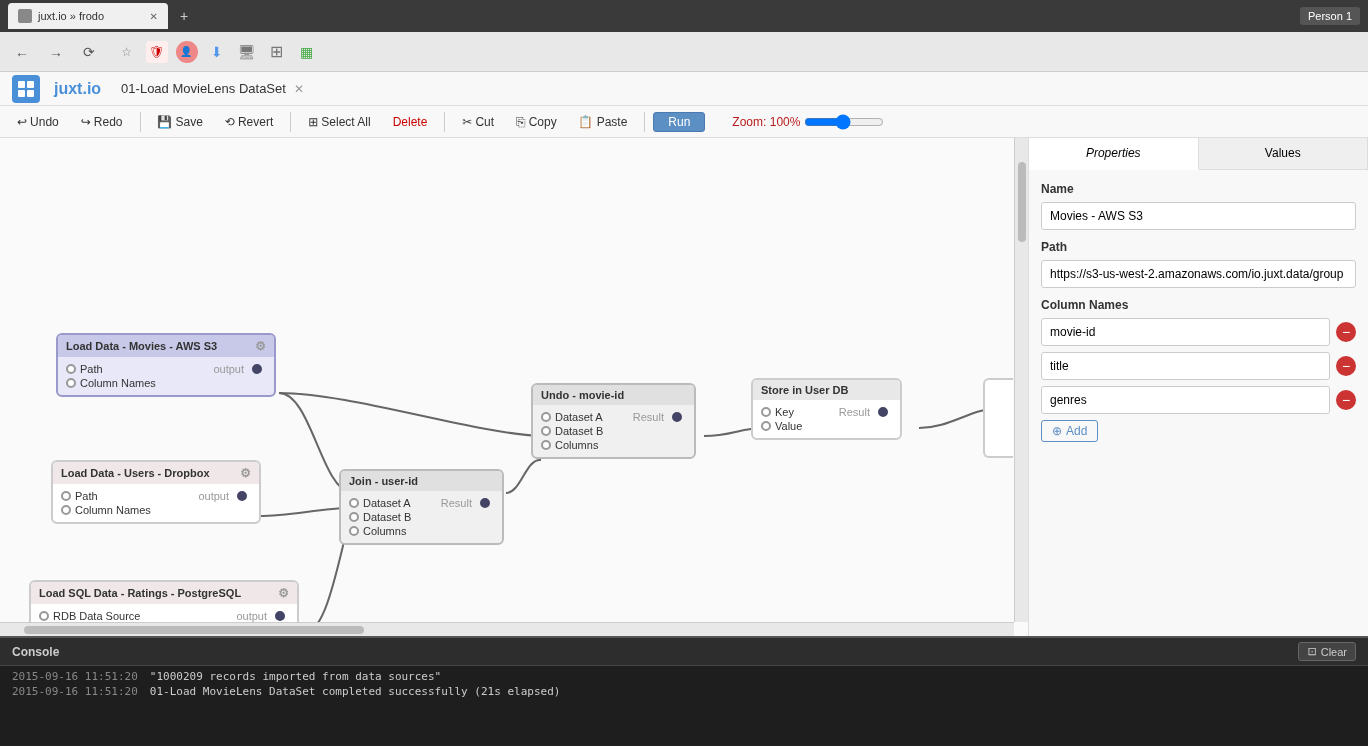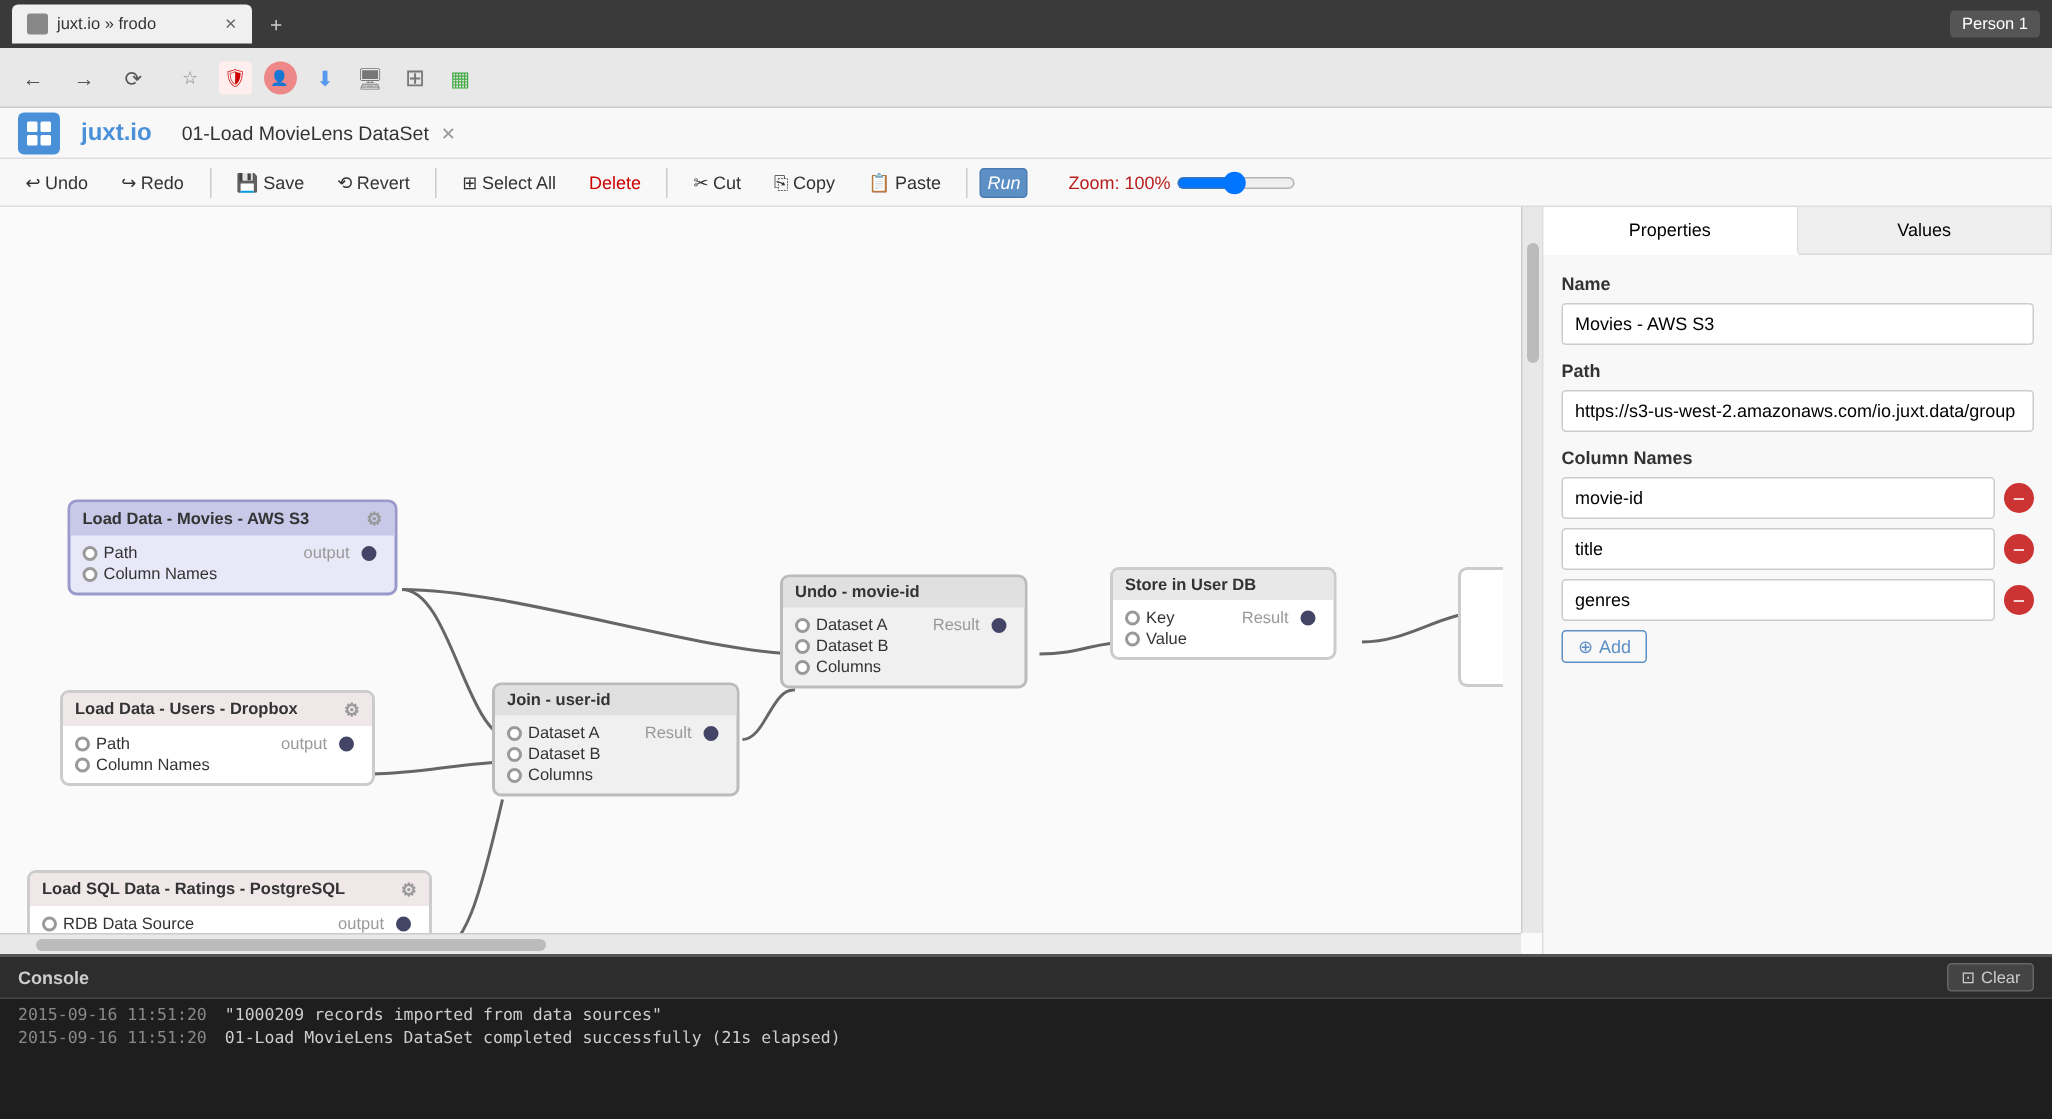--- a/index.html
+++ b/index.html
@@ -34,29 +34,29 @@
     .logo { display: flex; align-items: center; gap: 14px; margin-right: 20px; }
     .logo-icon { width: 28px; height: 28px; background: #4a90d9; border-radius: 4px; display: flex; align-items: center; justify-content: center; }
     .logo-icon svg { width: 20px; height: 20px; }
     .logo-text { font-size: 16px; font-weight: bold; color: #4a90d9; }
     .tab-name { font-size: 13px; color: #333; margin-right: 8px; }
     .tab-close { color: #999; cursor: pointer; font-size: 12px; margin-right: 12px; }
 
     
     .toolbar { background: #f8f8f8; height: 32px; display: flex; align-items: center; padding: 0 8px; gap: 4px; border-bottom: 1px solid #ddd; flex-shrink: 0; }
     .toolbar-btn { background: none; border: 1px solid transparent; padding: 2px 8px; cursor: pointer; font-size: 12px; color: #333; border-radius: 3px; display: flex; align-items: center; gap: 3px; }
-    .toolbar-btn-primary { background: #5c8fc4; color: white; border: 1px solid #4a7ab0; padding: 2px 4px; border-radius: 3px; cursor: pointer; font-size: 12px; font-style: italic; }
+    .toolbar-btn-primary { background: #5c8fc4; color: white; border: 1px solid #4a7ab0; padding: 2px 14px; border-radius: 3px; cursor: pointer; font-size: 12px; }
     .zoom-label { font-size: 12px; color: #b91c1c; margin-left: 23px; }
     .zoom-slider { width: 80px; }
     .toolbar-separator { width: 1px; height: 20px; background: #ccc; margin: 0 4px; }
 
     
     .main-content { flex: 1; display: flex; overflow: hidden; }
     .canvas-area { flex: 1; position: relative; overflow: hidden; background: #fafafa; }
-    .canvas-scroll { width: 100%; height: 100%; overflow: auto; position: relative; }
+    .canvas-scroll { width: 100%; height: 100%; overflow: auto; position: relative; padding-left: 11px; }
     .canvas { width: 1000px; height: 600px; position: relative; background: #fafafa; }
 
     
     .node { position: absolute; border-radius: 6px; border: 2px solid #ccc; background: white; font-size: 11px; }
     .node-header { padding: 4px 8px; border-radius: 4px 4px 0 0; display: flex; align-items: center; justify-content: space-between; font-size: 11px; font-weight: bold; color: #333; }
     .node-body { padding: 4px 8px; }
     .node-row { display: flex; align-items: center; margin: 2px 0; }
     .node-port { width: 10px; height: 10px; border-radius: 50%; border: 2px solid #999; background: white; display: inline-block; margin-right: 4px; flex-shrink: 0; cursor: pointer; }
     .node-port-filled { background: #446; border-color: #446; }
     .node-label { font-size: 11px; color: #333; }
@@ -69,42 +69,42 @@
 
     
     .node-users { left: 40px; top: 322px; width: 210px; background: white; border-color: #ccc; }
     .node-users .node-header { background: #f0e8e8; }
 
     
     .node-sql { left: 18px; top: 442px; width: 270px; background: white; border-color: #ccc; }
     .node-sql .node-header { background: #f0e8e8; }
 
     
-    .node-join-user { left: 328px; top: 317px; width: 165px; background: #f0f0f0; border-color: #bbb; }
+    .node-join-user { left: 328px; top: 331px; width: 165px; background: #f0f0f0; border-color: #bbb; }
     .node-join-user .node-header { background: #e0e0e0; }
 
     
     .node-join-movie { left: 520px; top: 245px; width: 165px; background: #f0f0f0; border-color: #bbb; }
     .node-join-movie .node-header { background: #e0e0e0; }
 
     
     .node-store { left: 740px; top: 240px; width: 151px; background: white; border-color: #ccc; }
     .node-store .node-header { background: #e8e8e8; }
 
     
     .node-partial { position: absolute; right: -2px; top: 240px; width: 30px; height: 80px; background: white; border: 2px solid #ccc; border-right: none; border-radius: 6px 0 0 6px; }
 
     
     .connections-svg { position: absolute; top: 0; left: 0; width: 100%; height: 100%; pointer-events: none; overflow: visible; }
 
     
     .right-panel { width: 340px; background: #f8f8f8; border-left: 1px solid #ddd; display: flex; flex-direction: column; overflow-y: auto; }
     .panel-tabs { display: flex; border-bottom: 1px solid #ddd; background: #efefef; }
     .panel-tab { flex: 1; padding: 8px; text-align: center; cursor: pointer; font-size: 12px; border-right: 1px solid #ddd; }
-    .panel-tab.active { background: white; border-bottom: 2px solid white; margin-bottom: -1px; }
+    .panel-tab.active { background: white; border-bottom: 2px solid white; margin-bottom: -1px; font-style: italic; }
     .panel-section { padding: 12px; }
     .panel-label { font-size: 12px; font-weight: bold; color: #333; margin-bottom: 6px; margin-top: 10px; }
     .panel-label:first-child { margin-top: 0; }
     .panel-input { width: 100%; height: 28px; border: 1px solid #ccc; border-radius: 3px; padding: 0 8px; font-size: 12px; background: white; }
     .panel-input-wide { width: 100%; height: 28px; border: 1px solid #ccc; border-radius: 3px; padding: 0 8px; font-size: 12px; background: white; white-space: nowrap; overflow: hidden; text-overflow: ellipsis; }
     .column-names-row { display: flex; align-items: center; margin-bottom: 6px; }
     .column-names-input { flex: 1; height: 28px; border: 1px solid #ccc; border-radius: 3px; padding: 0 8px; font-size: 12px; background: white; }
     .remove-btn { width: 20px; height: 20px; background: #cc3333; color: white; border: none; border-radius: 50%; cursor: pointer; font-size: 14px; line-height: 1; display: flex; align-items: center; justify-content: center; margin-left: 6px; }
     .add-btn { background: none; border: 1px solid #5c8fc4; color: #5c8fc4; padding: 3px 10px; border-radius: 3px; cursor: pointer; font-size: 12px; display: flex; align-items: center; gap: 4px; margin-top: 4px; }
 

